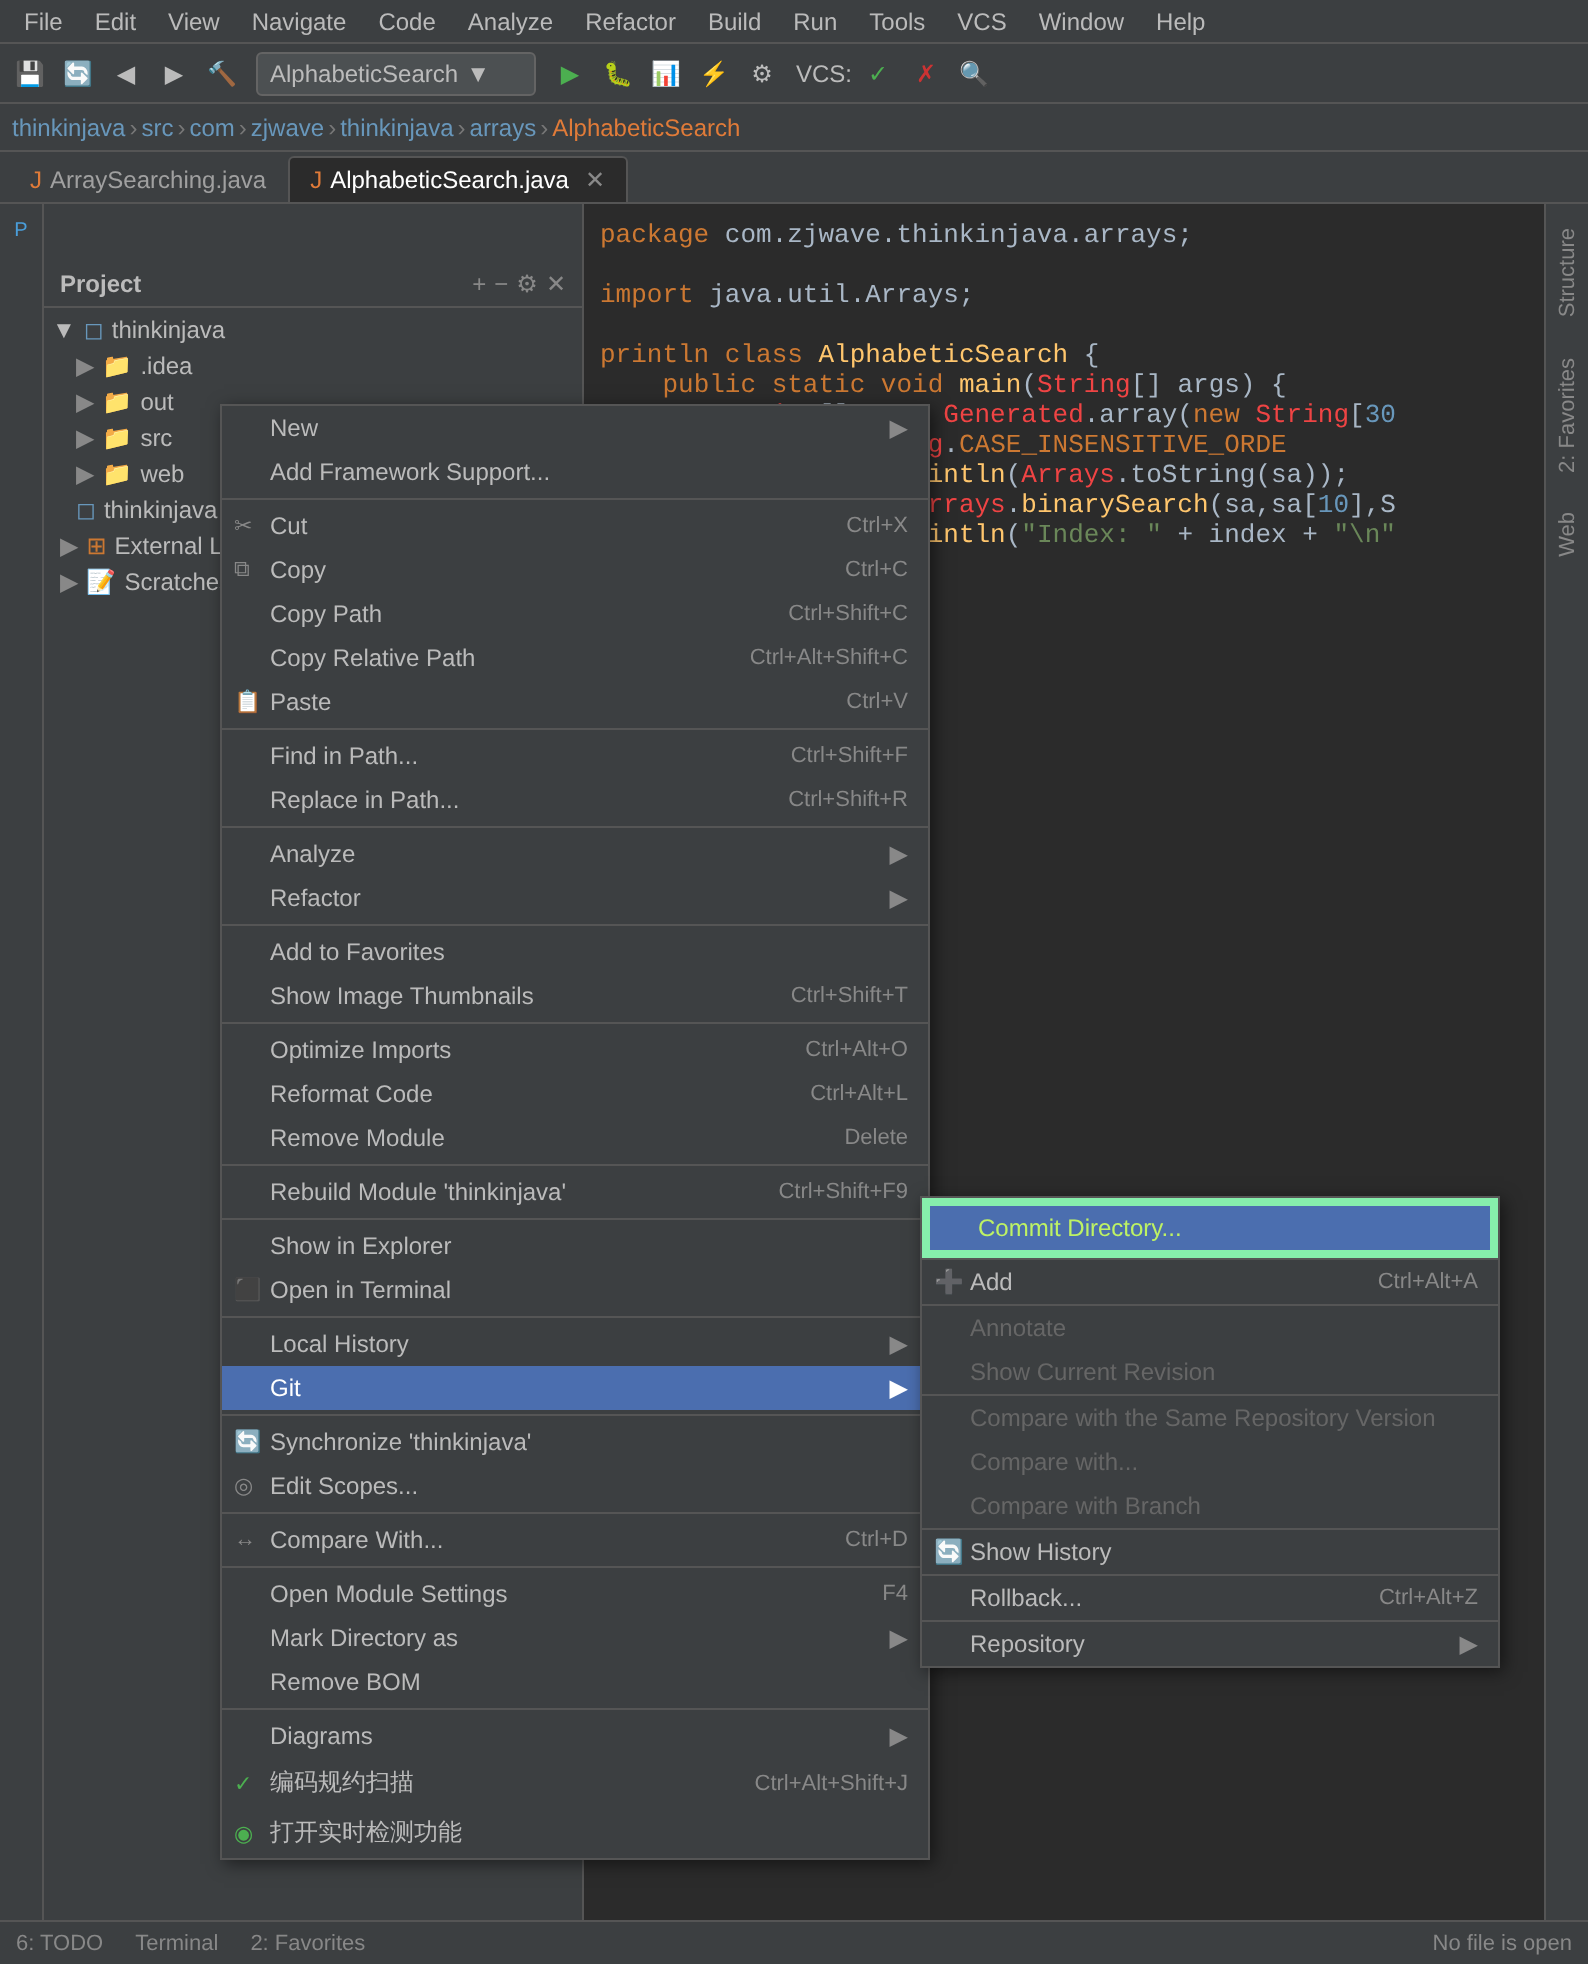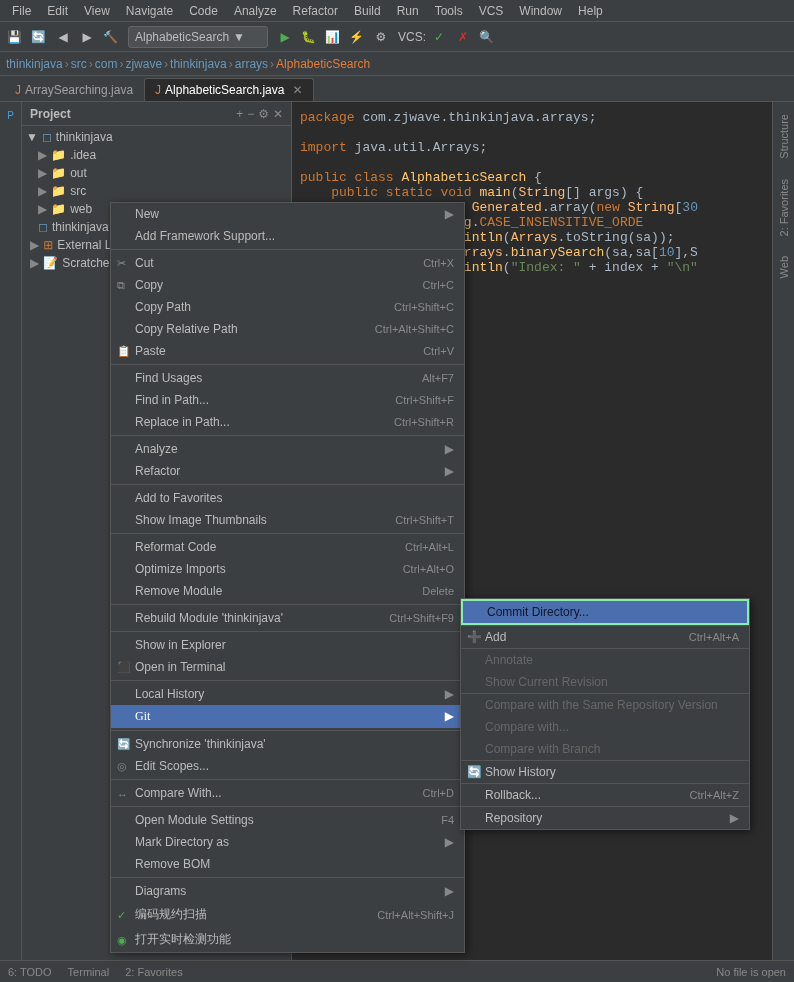--- a/index.html
+++ b/index.html
@@ -135,20 +135,21 @@
       overflow: hidden;
     }
     .project-header {
       background: #3c3f41;
       padding: 4px 8px;
       display: flex;
       align-items: center;
       gap: 4px;
       border-bottom: 1px solid #555;
       height: 24px;
+      margin-top: 28px;
     }
     .project-tree {
       padding: 2px 0;
     }
     .tree-item {
       padding: 2px 8px;
       display: flex;
       align-items: center;
       gap: 4px;
       cursor: pointer;
@@ -182,21 +183,21 @@
     .ctx-item {
       padding: 4px 10px 4px 24px;
       color: #bbbbbb;
       cursor: pointer;
       display: flex;
       align-items: center;
       justify-content: space-between;
       position: relative;
       white-space: nowrap;
     }
-    .ctx-item.active { background: #4b6eaf; color: #fff; font-family: Liberation Serif, serif; }
+    .ctx-item.active { background: #4b6eaf; color: #fff; }
     .ctx-item .shortcut { color: #888; font-size: 11px; margin-left: 20px; }
     .ctx-item .arrow { margin-left: auto; color: #888; }
     .ctx-item .icon-prefix {
       position: absolute;
       left: 6px;
       top: 50%;
       transform: translateY(-50%);
       font-size: 11px;
       color: #888;
     }
@@ -257,21 +258,21 @@
       padding: 0 8px;
       font-size: 11px;
       color: #888;
       gap: 16px;
     }
 
     
     .kw { color: #cc7832; text-align: right; }
     .fn { color: #ffc66d; }
     .str { color: #6a8759; }
-    .cls { color: #fdba74; }
+    .cls { color: #ef4444; }
     .num { color: #6897bb; }
 
     .folder-icon { color: #d4a017; }
   </style>
 </head>
 <body>
 
 <div class="menu-bar">
   <span class="menu-item">File</span>
   <span class="menu-item">Edit</span>
@@ -395,21 +396,21 @@
         <span>Scratches</span>
       </div>
     </div>
   </div>
 
   <div class="code-area">
     <div><span class="kw">package</span> com.zjwave.thinkinjava.arrays;</div>
     <div>&nbsp;</div>
     <div><span class="kw">import</span> java.util.Arrays;</div>
     <div>&nbsp;</div>
-    <div><span class="kw">public class</span> <span class="fn">AlphabeticSearch</span> {</div>
+    <div><span class="kw">println class</span> <span class="fn">AlphabeticSearch</span> {</div>
     <div>&nbsp;&nbsp;&nbsp;&nbsp;<span class="kw">public static void</span> <span class="fn">main</span>(<span class="cls">String</span>[] args) {</div>
     <div>&nbsp;&nbsp;&nbsp;&nbsp;&nbsp;&nbsp;&nbsp;&nbsp;<span class="cls">String</span>[] sa = <span class="cls">Generated</span>.array(<span class="kw">new</span> <span class="cls">String</span>[<span class="num">30</span></div>
     <div>&nbsp;&nbsp;&nbsp;&nbsp;&nbsp;&nbsp;&nbsp;&nbsp;<span class="fn">sort</span>(sa,<span class="cls">String</span>.<span class="kw">CASE_INSENSITIVE_ORDE</span></div>
     <div>&nbsp;&nbsp;&nbsp;&nbsp;&nbsp;&nbsp;&nbsp;&nbsp;<span class="cls">System</span>.out.<span class="fn">println</span>(<span class="cls">Arrays</span>.toString(sa));</div>
     <div>&nbsp;&nbsp;&nbsp;&nbsp;&nbsp;&nbsp;&nbsp;&nbsp;<span class="kw">int</span> index = <span class="cls">Arrays</span>.<span class="fn">binarySearch</span>(sa,sa[<span class="num">10</span>],S</div>
     <div>&nbsp;&nbsp;&nbsp;&nbsp;&nbsp;&nbsp;&nbsp;&nbsp;<span class="cls">System</span>.out.<span class="fn">println</span>(<span class="str">"Index: "</span> + index + <span class="str">"\n"</span></div>
   </div>
 
   <div style="position:absolute; right:0; top:0; width:22px; height:100%; background:#3c3f41; border-left:1px solid #555; display:flex; flex-direction:column; align-items:center; gap:0;">
     <div class="v-label">Structure</div>
@@ -444,24 +445,20 @@
       <span>Copy Relative Path</span>
       <span class="shortcut">Ctrl+Alt+Shift+C</span>
     </div>
     <div class="ctx-item">
       <span class="icon-prefix">📋</span>
       <span>Paste</span>
       <span class="shortcut">Ctrl+V</span>
     </div>
     <div class="ctx-separator"></div>
     <div class="ctx-item">
-      <span>Find Usages</span>
-      <span class="shortcut">Alt+F7</span>
-    </div>
-    <div class="ctx-item">
       <span>Find in Path...</span>
       <span class="shortcut">Ctrl+Shift+F</span>
     </div>
     <div class="ctx-item">
       <span>Replace in Path...</span>
       <span class="shortcut">Ctrl+Shift+R</span>
     </div>
     <div class="ctx-separator"></div>
     <div class="ctx-item">
       <span>Analyze</span>
@@ -474,26 +471,26 @@
     <div class="ctx-separator"></div>
     <div class="ctx-item">
       <span>Add to Favorites</span>
     </div>
     <div class="ctx-item">
       <span>Show Image Thumbnails</span>
       <span class="shortcut">Ctrl+Shift+T</span>
     </div>
     <div class="ctx-separator"></div>
     <div class="ctx-item">
+      <span>Optimize Imports</span>
+      <span class="shortcut">Ctrl+Alt+O</span>
+    </div>
+    <div class="ctx-item">
       <span>Reformat Code</span>
       <span class="shortcut">Ctrl+Alt+L</span>
-    </div>
-    <div class="ctx-item">
-      <span>Optimize Imports</span>
-      <span class="shortcut">Ctrl+Alt+O</span>
     </div>
     <div class="ctx-item">
       <span>Remove Module</span>
       <span class="shortcut">Delete</span>
     </div>
     <div class="ctx-separator"></div>
     <div class="ctx-item">
       <span>Rebuild Module 'thinkinjava'</span>
       <span class="shortcut">Ctrl+Shift+F9</span>
     </div>
@@ -552,21 +549,21 @@
       <span class="shortcut">Ctrl+Alt+Shift+J</span>
     </div>
     <div class="ctx-item">
       <span class="icon-prefix" style="color:#4caf50;">◉</span>
       <span>打开实时检测功能</span>
     </div>
 
   </div>
 
   <div class="submenu">
-    <div class="submenu-item active" style="border:2px solid #86efac; background:#4b6eaf; color:#0f172a;">
+    <div class="submenu-item active" style="border:4px solid #86efac; background:#4b6eaf; color:#bef264;">
       <span>Commit Directory...</span>
     </div>
     <div style="height:1px; background:#555;"></div>
     <div class="submenu-item">
       <span style="position:absolute;left:6px;color:#4caf50;">➕</span>
       <span>Add</span>
       <span class="shortcut">Ctrl+Alt+A</span>
     </div>
     <div style="height:1px; background:#555;"></div>
     <div class="submenu-item disabled">

